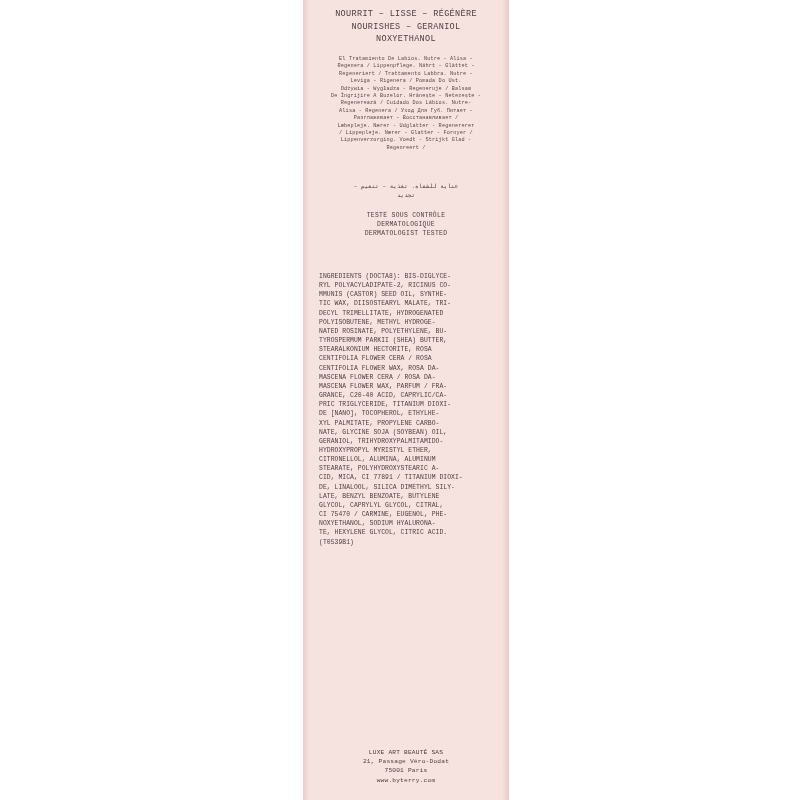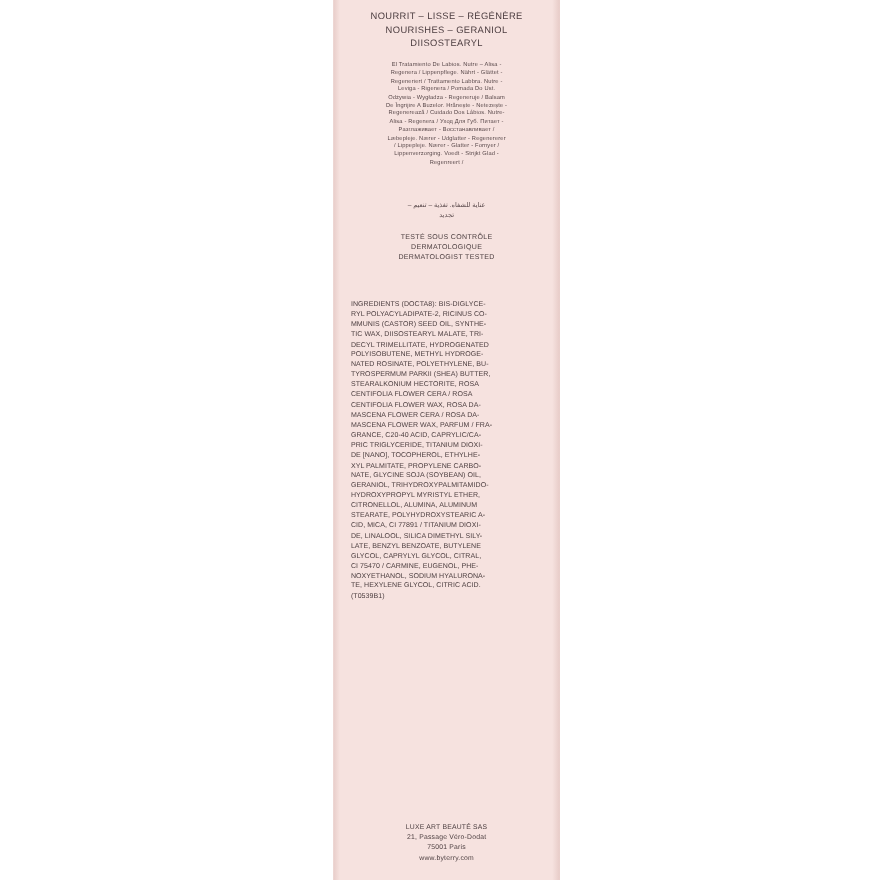--- a/index.html
+++ b/index.html
@@ -11,20 +11,21 @@
     width: 800px;
     height: 800px;
     font-family: "Liberation Sans", sans-serif;
     overflow: hidden;
   }
   #page {
     position: relative;
     width: 800px;
     height: 671px;
     background: #ffffff;
+    font-family: Liberation Mono, monospace;
   }
   
   #panel {
     position: absolute;
     left: 303px;
     top: 0px;
     width: 206px;
     height: 800px;
     background: #f6e2df;
     box-sizing: border-box;
@@ -119,21 +120,21 @@
 </style>
 </head>
 <body>
 
 <div id="page">
   <div id="panel">
 
     <div class="block" id="claims">
       <div class="line">NOURRIT – LISSE – RÉGÉNÈRE</div>
       <div class="line">NOURISHES – GERANIOL</div>
-      <div class="line">DIISOSTEARYL</div>
+      <div class="line">NOXYETHANOL</div>
     </div>
 
     <div class="block" id="multilang">
       <span class="ml-line">El Tratamiento De Labios. Nutre – Alisa -</span>
       <span class="ml-line">Regenera / Lippenpflege. Nährt - Glättet -</span>
       <span class="ml-line">Regeneriert / Trattamento Labbra. Nutre -</span>
       <span class="ml-line">Leviga - Rigenera / Pomada Do Ust.</span>
       <span class="ml-line">Odżywia - Wygładza - Regeneruje / Balsam</span>
       <span class="ml-line">De Îngrijire A Buzelor. Hrănește - Netezește -</span>
       <span class="ml-line">Regenerează / Cuidado Dos Lábios. Nutre-</span>

